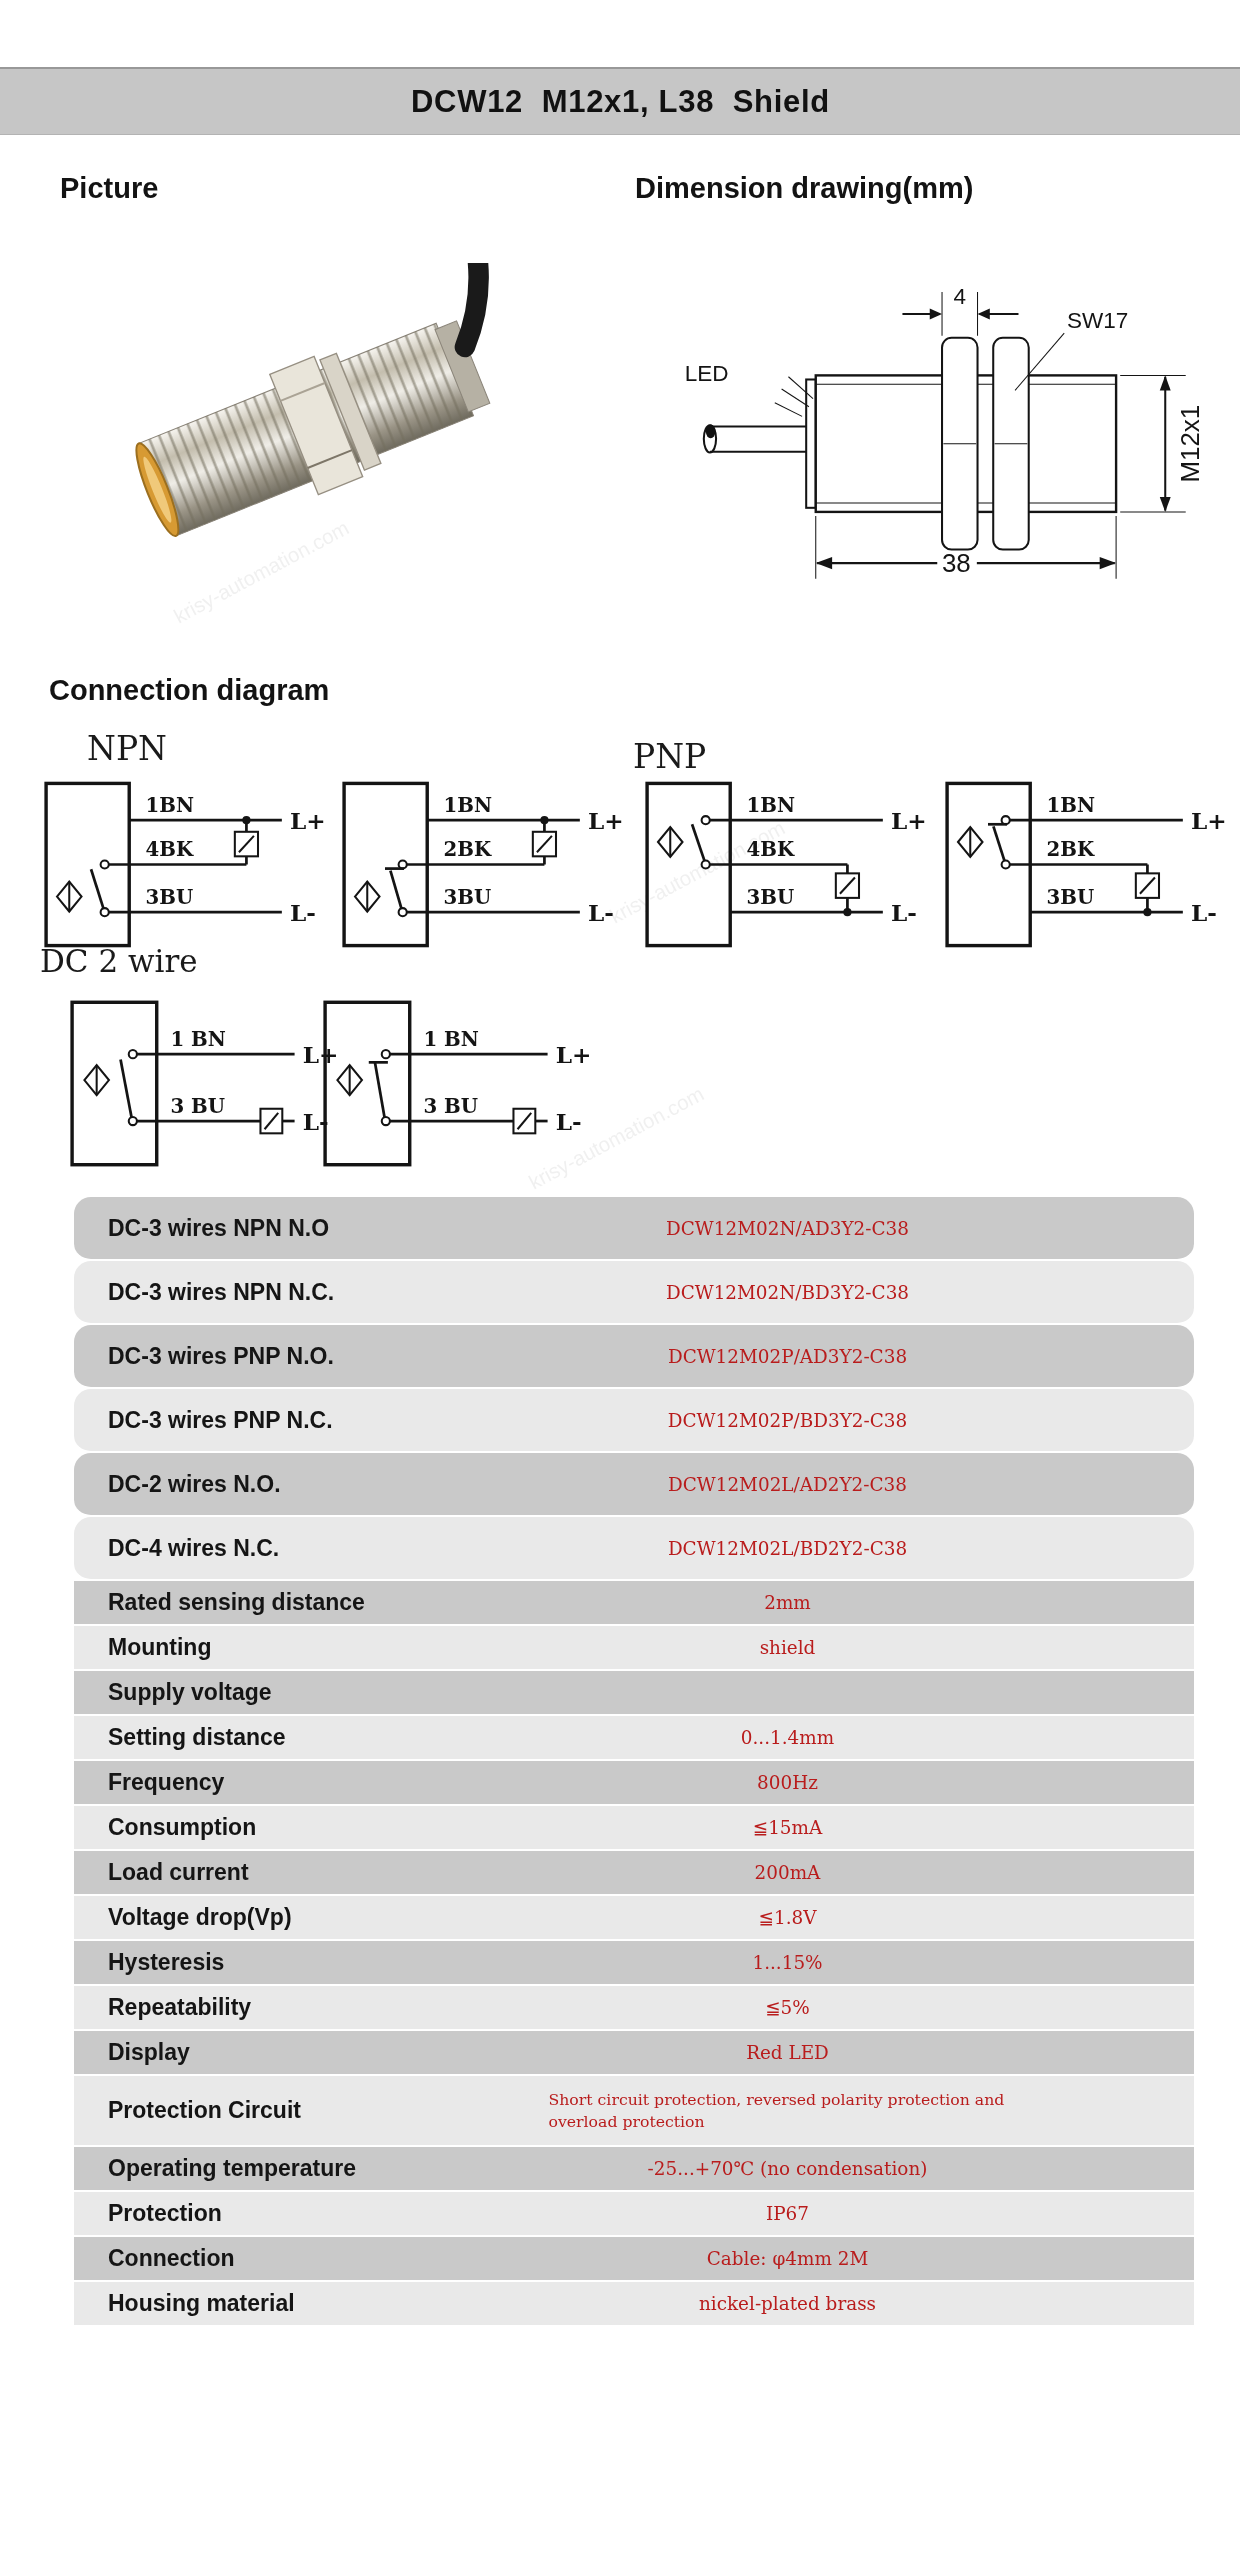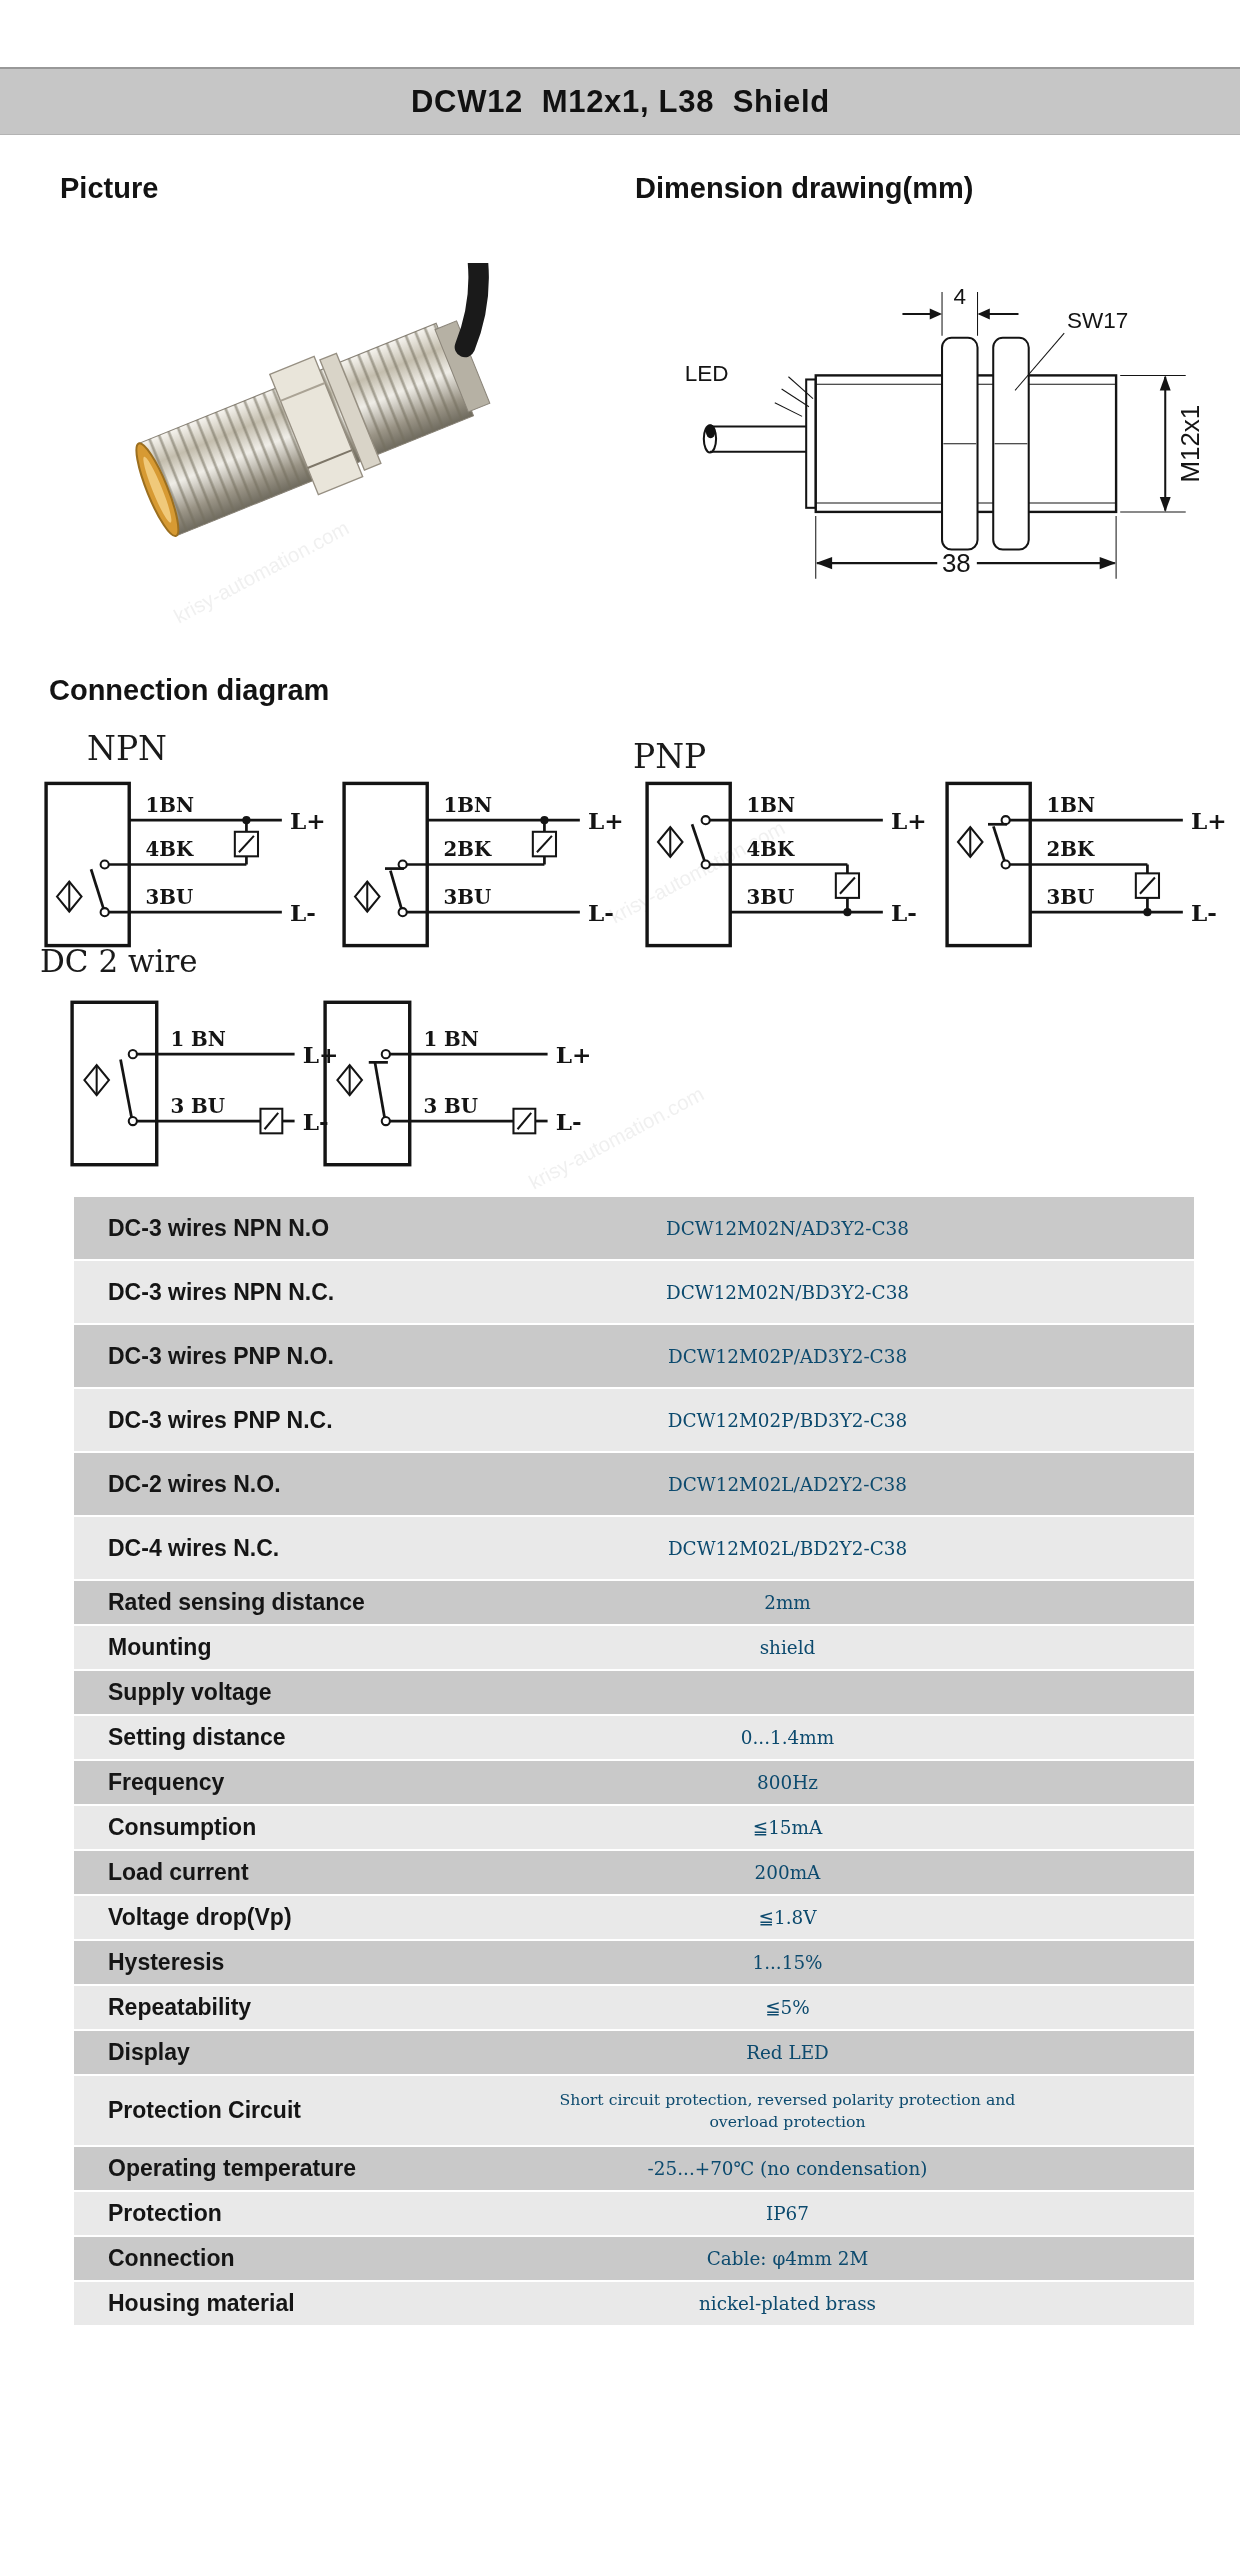--- a/index.html
+++ b/index.html
@@ -22,29 +22,29 @@
   .cc{fill:#fff;stroke:#141414;stroke-width:3;}
   .dot{fill:#141414;}
   .arr{fill:#141414;stroke:none;}
   .wl{font:bold 29px "DejaVu Serif",serif;fill:#141414;}
   .tl{font:bold 34px "DejaVu Serif",serif;fill:#141414;}
   .dimtext{font:33px "Liberation Sans",sans-serif;fill:#141414;}
   .dimbig{font:38px "Liberation Sans",sans-serif;fill:#141414;}
   
   .spec-table{position:absolute;left:74px;top:1197px;width:1120px;}
   .spec-row{display:flex;box-sizing:border-box;border-bottom:2px solid #fff;height:45px;}
-  .spec-row.h6{height:64px;}
+  .spec-row.h6{height:64px;border-radius:17px;}
   .spec-row.tall{height:71px;}
   .dark{background:#c9c9c9;}
   .light{background:#e9e9e9;}
   .spec-label{width:409px;padding-left:34px;display:flex;align-items:center;
               font-weight:bold;font-size:23px;box-sizing:border-box;color:#151515;}
   .spec-value{flex:1;display:flex;align-items:center;justify-content:center;
               padding-right:102px;font-family:"DejaVu Serif",serif;font-size:18.4px;
-              text-align:center;color:#0c4a6e;}
+              color:#b91c1c;}
   .tall .spec-value{font-size:15.7px;line-height:1.35;}
   .tall .vtext{max-width:478px;}
   .vtext{display:inline-block;}
   
   .wm{position:absolute;font-size:20.5px;color:rgba(110,110,110,0.10);
       transform:rotate(-28deg);white-space:nowrap;}
 </style>
 </head>
 <body>
 

